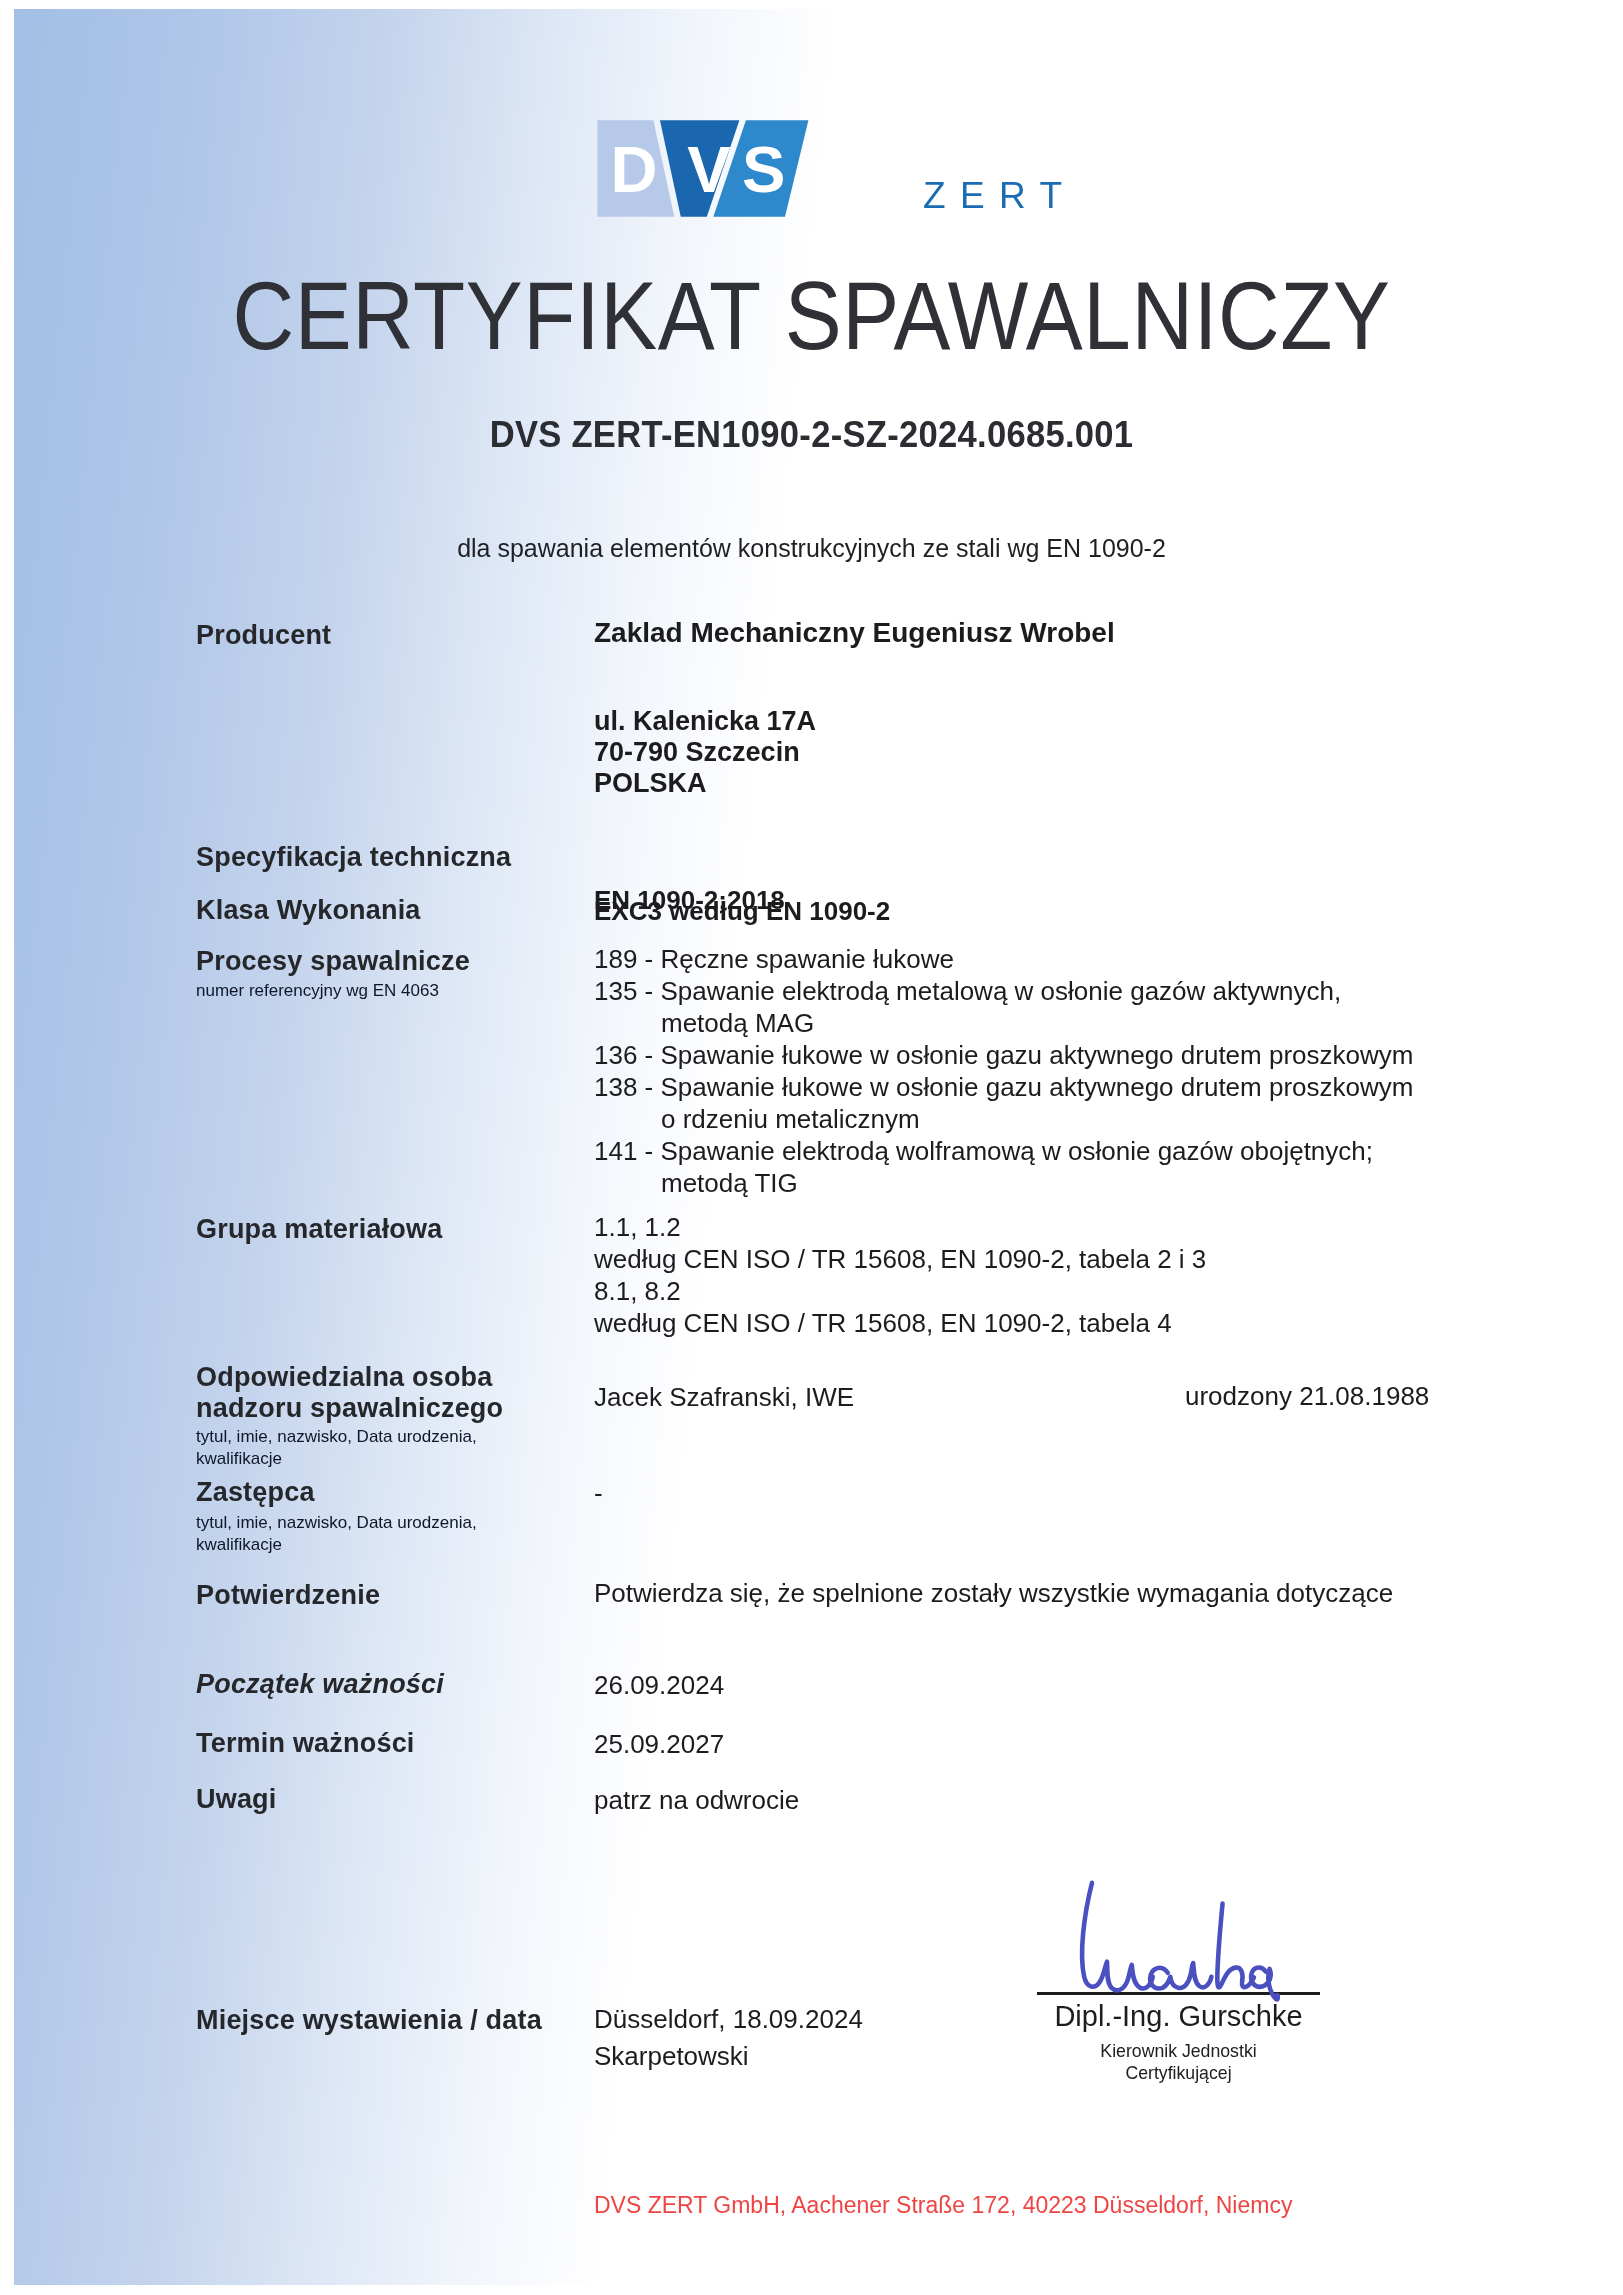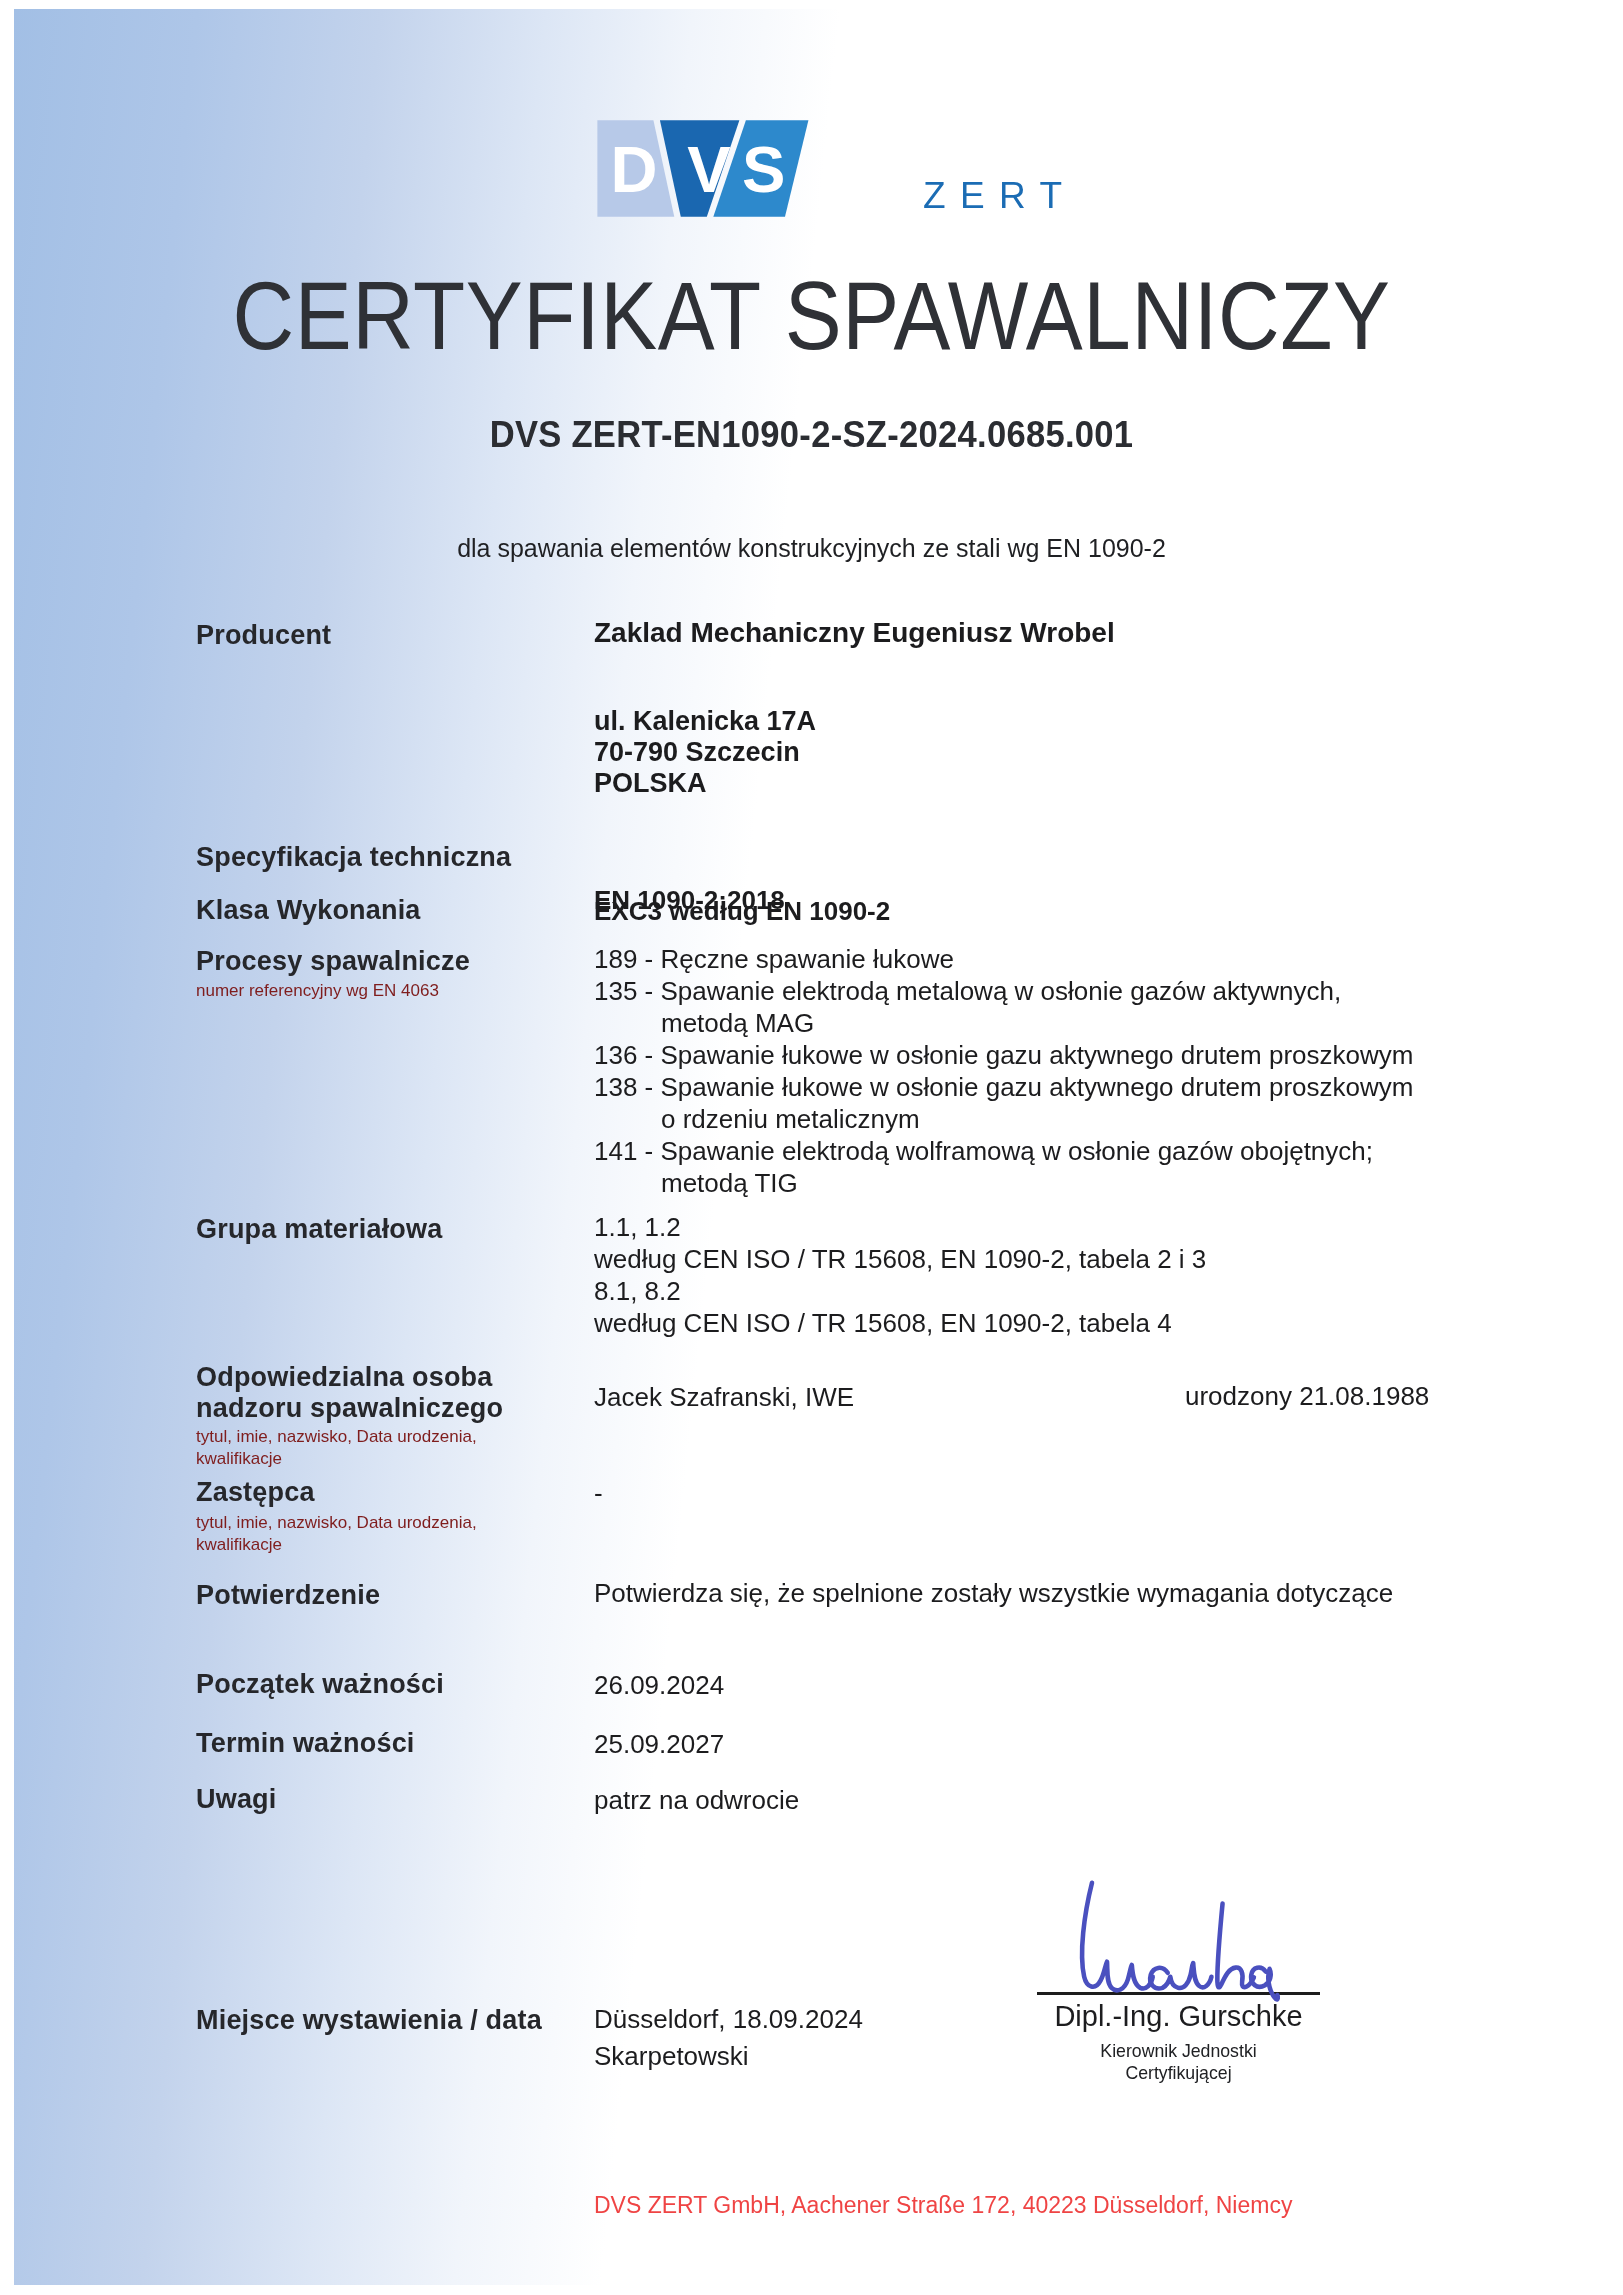--- a/index.html
+++ b/index.html
@@ -47,21 +47,21 @@
   }
   .sub1{top:490px;} .sub2{top:534px;}
   
   .label{
     position:absolute;left:196px;
     font-size:27px;font-weight:700;color:#26272b;line-height:31px;
     letter-spacing:0.2px;
   }
   .small-label{
     position:absolute;left:196px;
-    font-size:17px;font-weight:400;color:#7f1d1d;line-height:21.6px;
+    font-size:17px;font-weight:400;color:#0f172a;line-height:21.6px;
   }
   .value{
     position:absolute;left:594px;
     font-size:26px;font-weight:400;color:#1c1c1e;line-height:32px;
   }
   .value.bold{font-weight:700;}
   .value .indent{padding-left:67px;}
   .birth{position:absolute;left:1185px;font-size:26px;color:#1c1c1e;}
   
   .sig-ink{position:absolute;left:1045px;top:1876px;z-index:3;}
@@ -152,21 +152,21 @@
     <div>tytul, imie, nazwisko, Data urodzenia,</div>
     <div>kwalifikacje</div>
   </div>
   <div class="value" style="top:1477px;">-</div>
 
   <div class="label" style="top:1580px;">Potwierdzenie</div>
   <div class="value" style="top:1577px;line-height:32px;">
     <div>Potwierdza się, że spelnione zostały wszystkie wymagania dotyczące</div>
   </div>
 
-  <div class="label" style="top:1669px;">Początek ważności</div>
+  <div class="label" style="top:1669px;font-style:italic;">Początek ważności</div>
   <div class="value" style="top:1669px;">26.09.2024</div>
 
   <div class="label" style="top:1728px;">Termin ważności</div>
   <div class="value" style="top:1728px;">25.09.2027</div>
 
   <div class="label" style="top:1784px;">Uwagi</div>
   <div class="value" style="top:1784px;">patrz na odwrocie</div>
 
   <svg class="sig-ink" width="235" height="131" viewBox="0 0 360 200">
     <g fill="none" stroke="#4a50bf" stroke-width="7" stroke-linecap="round" stroke-linejoin="round">

